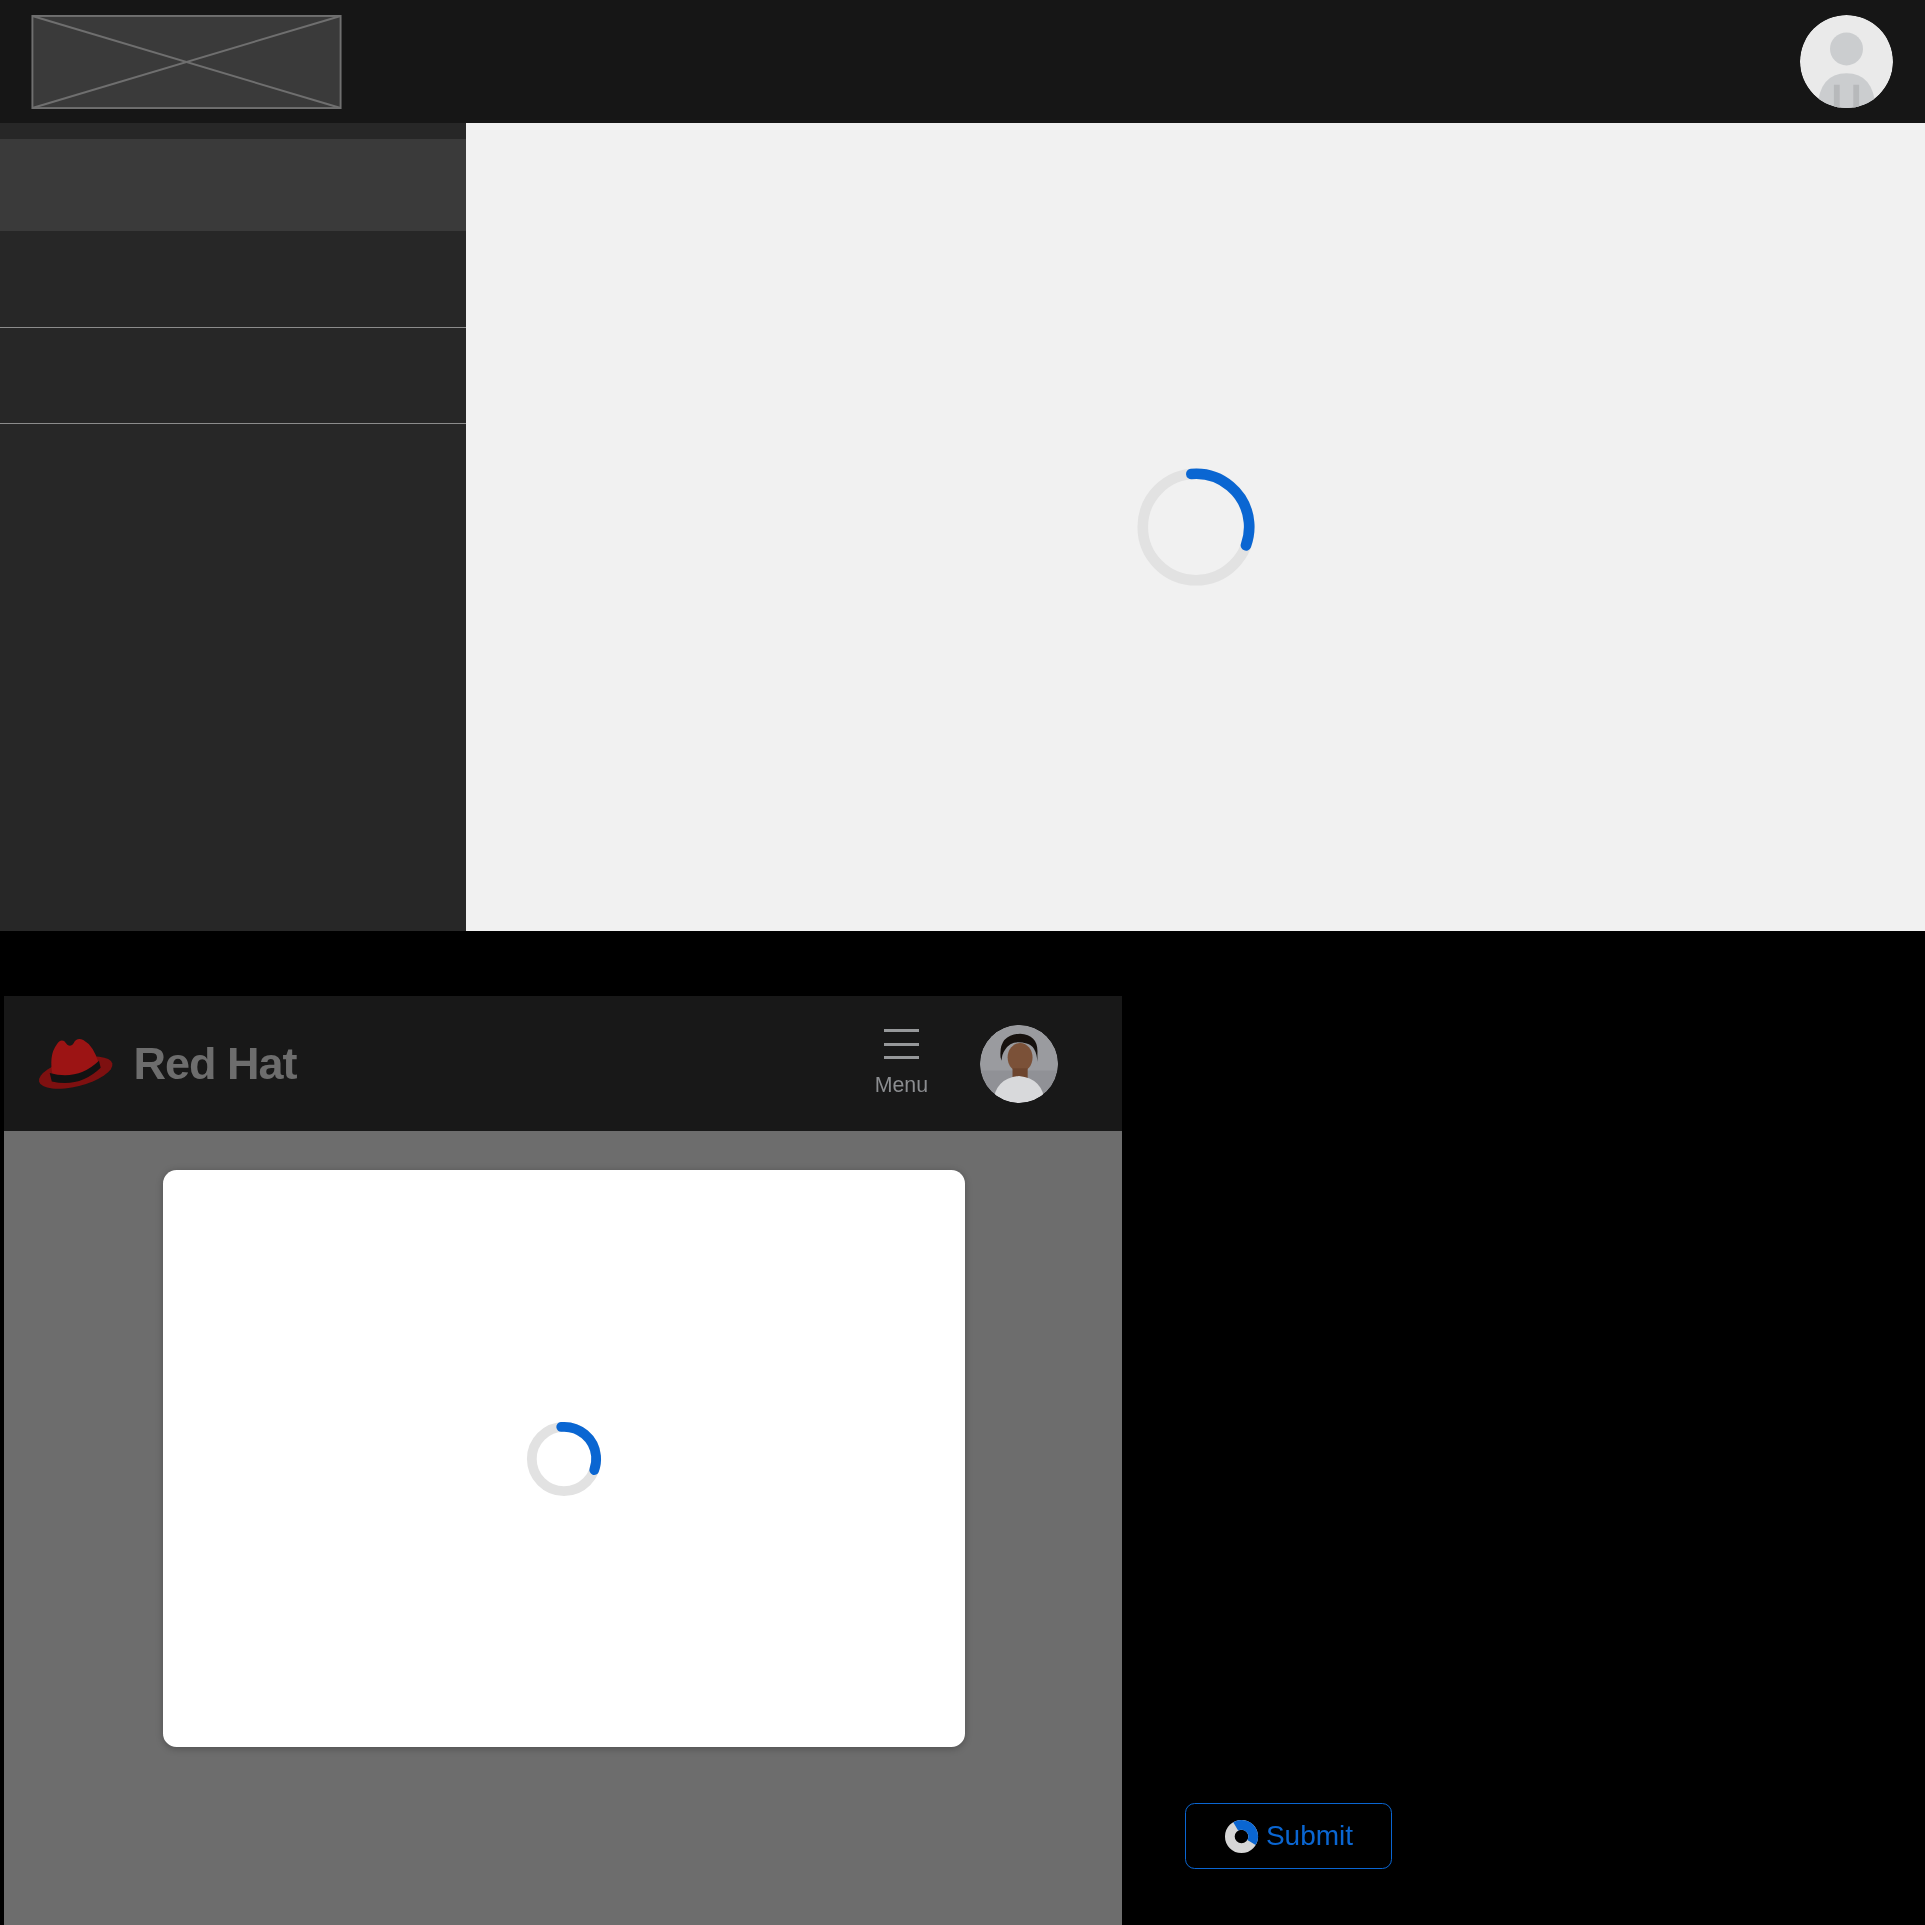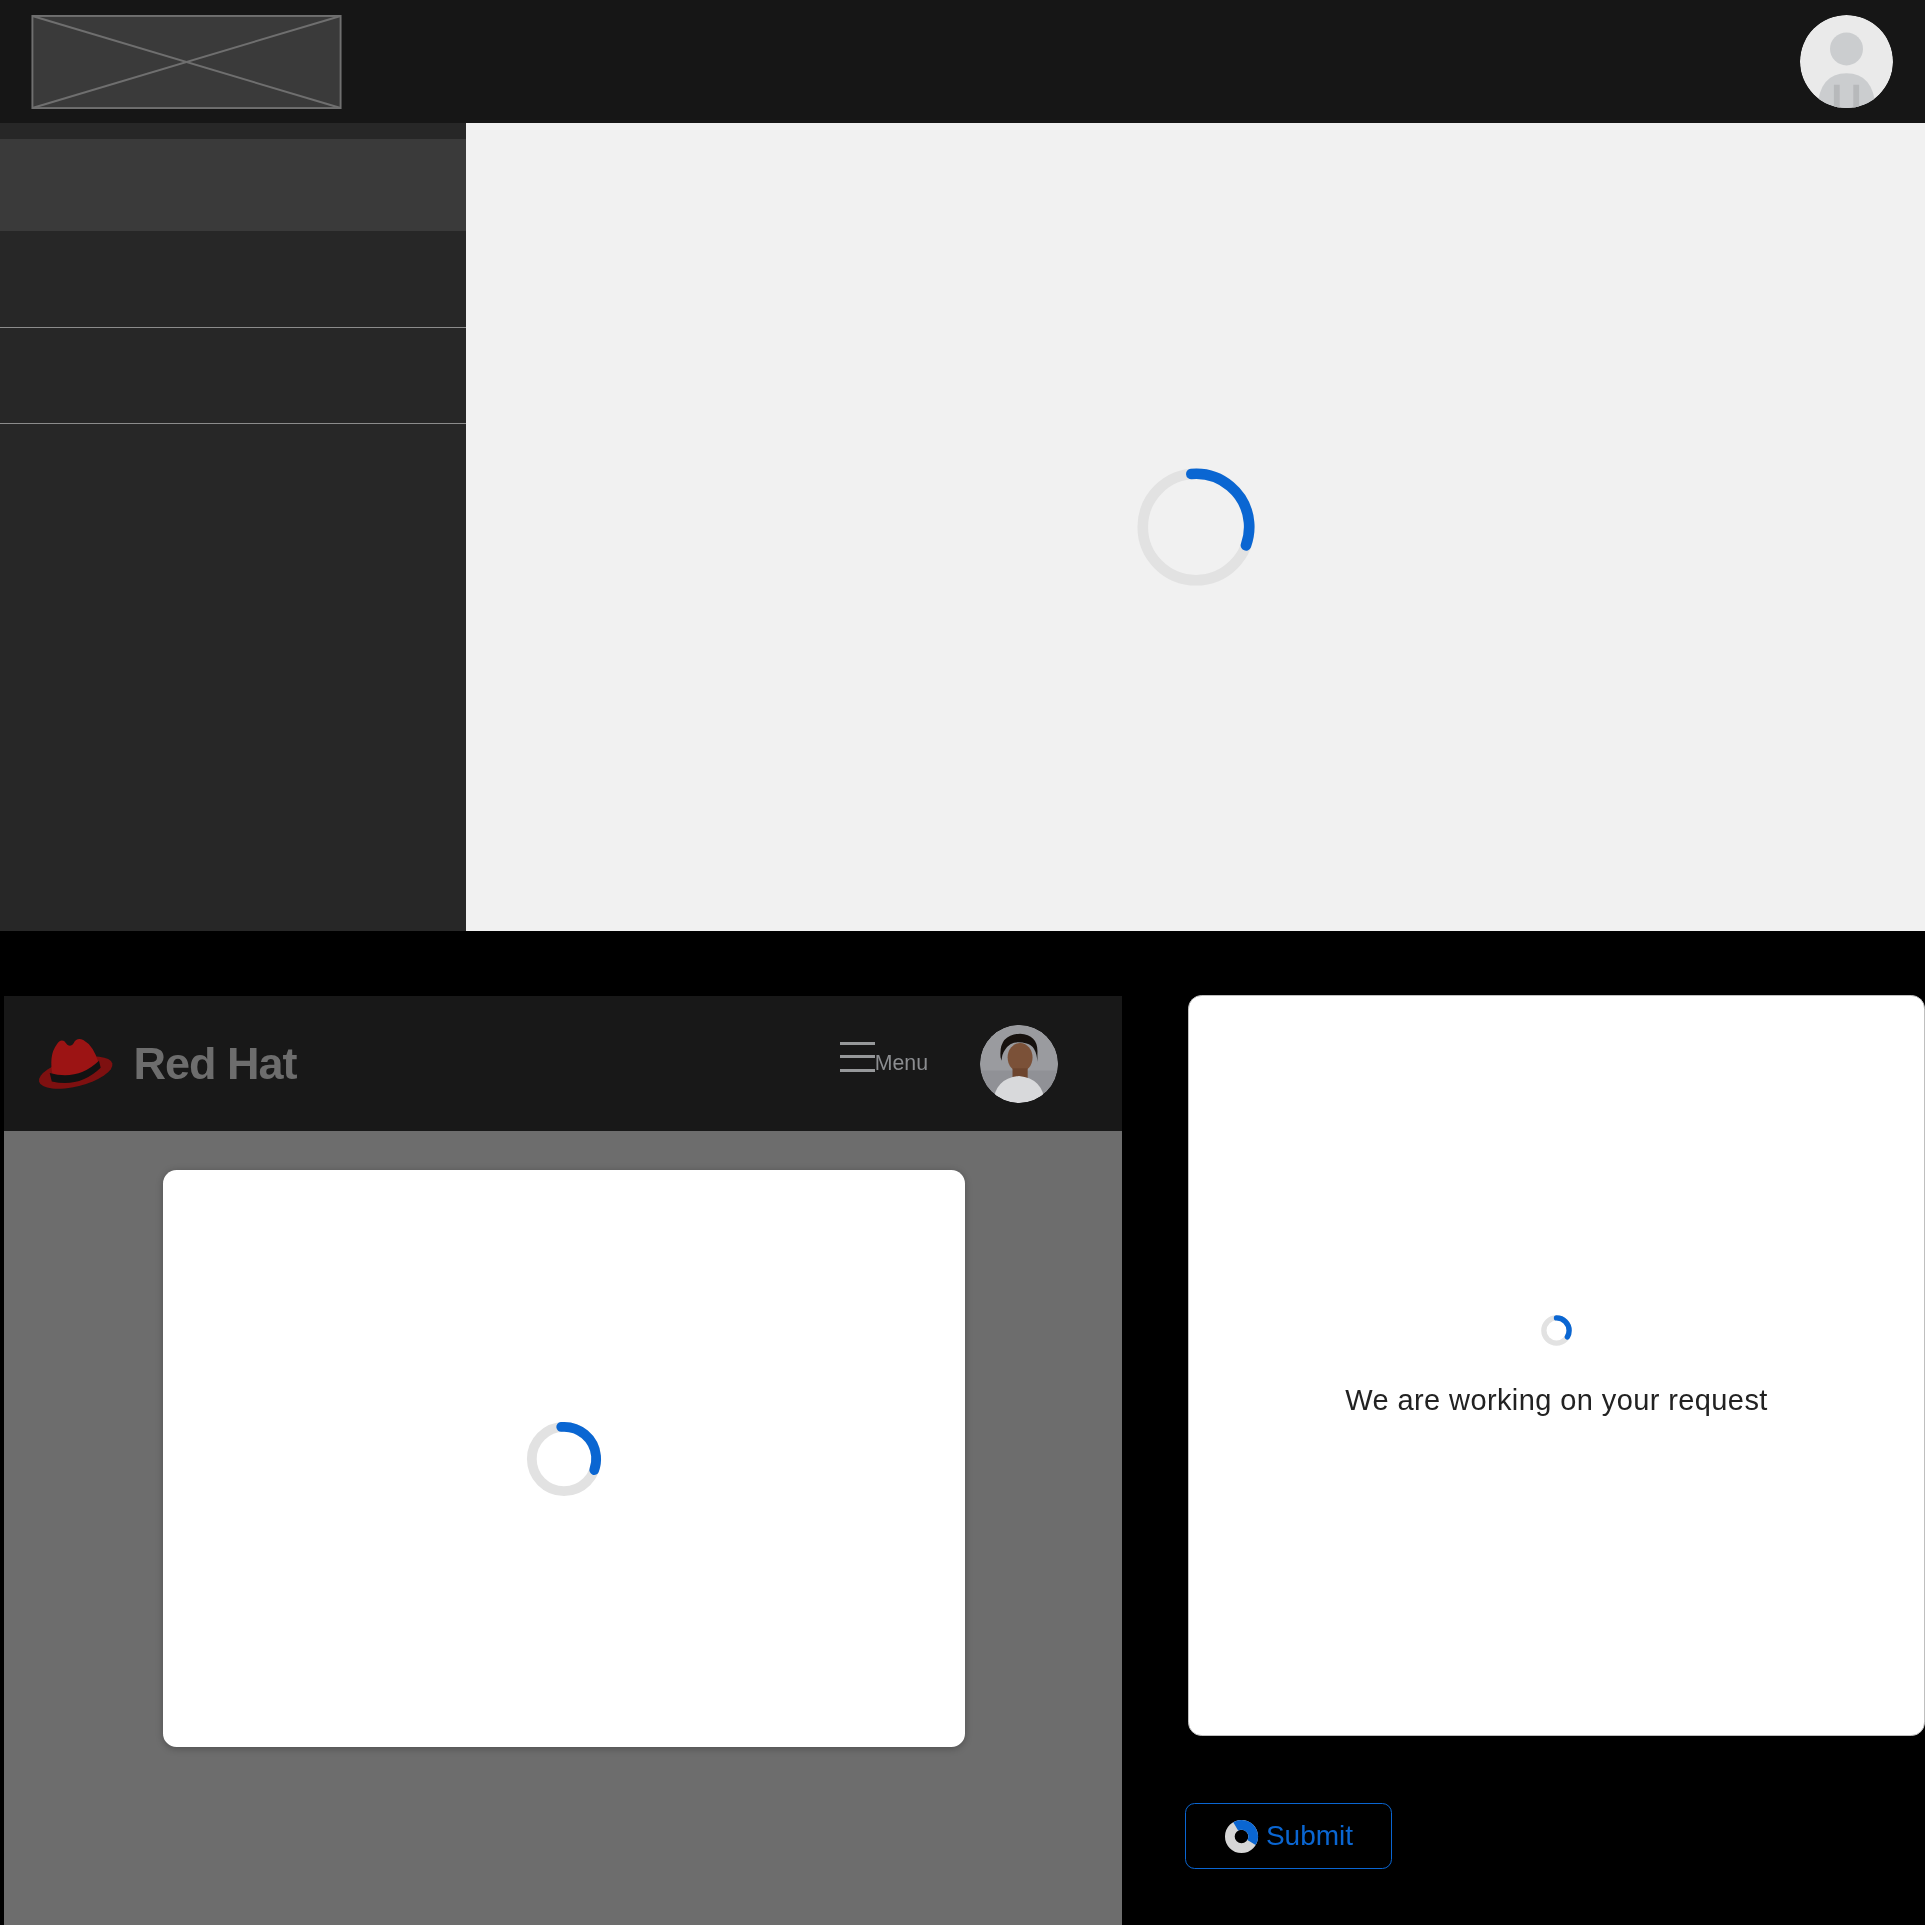--- a/index.html
+++ b/index.html
@@ -25,21 +25,21 @@
   .bottom-section{position:absolute;left:4px;top:932px;width:1925px;height:1272px;background:#000;}
   
   .mini-app{position:absolute;left:0;top:64px;width:1118px;height:930px;}
   .mini-masthead{
     position:absolute;left:0;top:0;width:1118px;height:135px;background:#181818;
     display:flex;align-items:center;
   }
   .rh-logo{display:flex;align-items:center;margin-left:27px;gap:15.5px;}
   .rh-logo-text{font-size:45px;font-weight:700;color:#6d6d6d;letter-spacing:-1px;}
   .masthead-right{margin-left:auto;display:flex;align-items:center;gap:52px;margin-right:64px;}
-  .menu-toggle{display:flex;flex-direction:row;align-items:center;cursor:pointer;text-align:right;}
+  .menu-toggle{display:flex;flex-direction:column;align-items:center;cursor:pointer;text-align:right;}
   .hamburger{display:flex;flex-direction:column;gap:10.7px;margin-bottom:13.6px;}
   .hamburger span{display:block;width:35px;height:2.9px;background:#96989a;}
   .menu-label{font-size:21.3px;color:#8b8d90;}
   .mini-avatar{width:78px;height:78px;border-radius:50%;overflow:hidden;}
   .mini-content{
     position:absolute;left:0;top:135px;width:1118px;height:795px;background:#6d6d6d;
   }
   .mini-card{
     position:absolute;left:159px;top:39px;width:802px;height:577px;background:#fff;
     border-radius:13.6px;box-shadow:0 1.9px 7.8px rgba(0,0,0,.25);
@@ -149,27 +149,20 @@
       <div class="mini-content">
         <div class="mini-card">
           <svg width="78" height="78" viewBox="0 0 80 80">
             <circle cx="40" cy="40" r="33" fill="none" stroke="#e2e2e2" stroke-width="10"></circle>
             <circle cx="40" cy="40" r="33" fill="none" stroke="#0a66d2" stroke-width="10" stroke-linecap="round" stroke-dasharray="66.2 141.1" transform="rotate(-95 40 40)"></circle>
           </svg>
         </div>
       </div>
     </div>
 
-    <div class="request-panel">
-      <svg width="33" height="33" viewBox="0 0 34 34">
-        <circle cx="17" cy="17" r="13" fill="none" stroke="#e2e2e2" stroke-width="5.5"></circle>
-        <circle cx="17" cy="17" r="13" fill="none" stroke="#0a66d2" stroke-width="5.5" stroke-linecap="round" stroke-dasharray="27.2 54.5" transform="rotate(-90 17 17)"></circle>
-      </svg>
-      <div class="request-message">We are working on your request</div>
-    </div>
 
     <button class="submit-btn">
       <svg width="35" height="35" viewBox="0 0 36 36">
         <circle cx="18" cy="18" r="12" fill="none" stroke="#d6d6d6" stroke-width="10"></circle>
         <circle cx="18" cy="18" r="12" fill="none" stroke="#0a66d2" stroke-width="10" stroke-dasharray="31.4 44" transform="rotate(-120 18 18)"></circle>
       </svg>
       <span class="submit-label">Submit</span>
     </button>
 
   </div>

